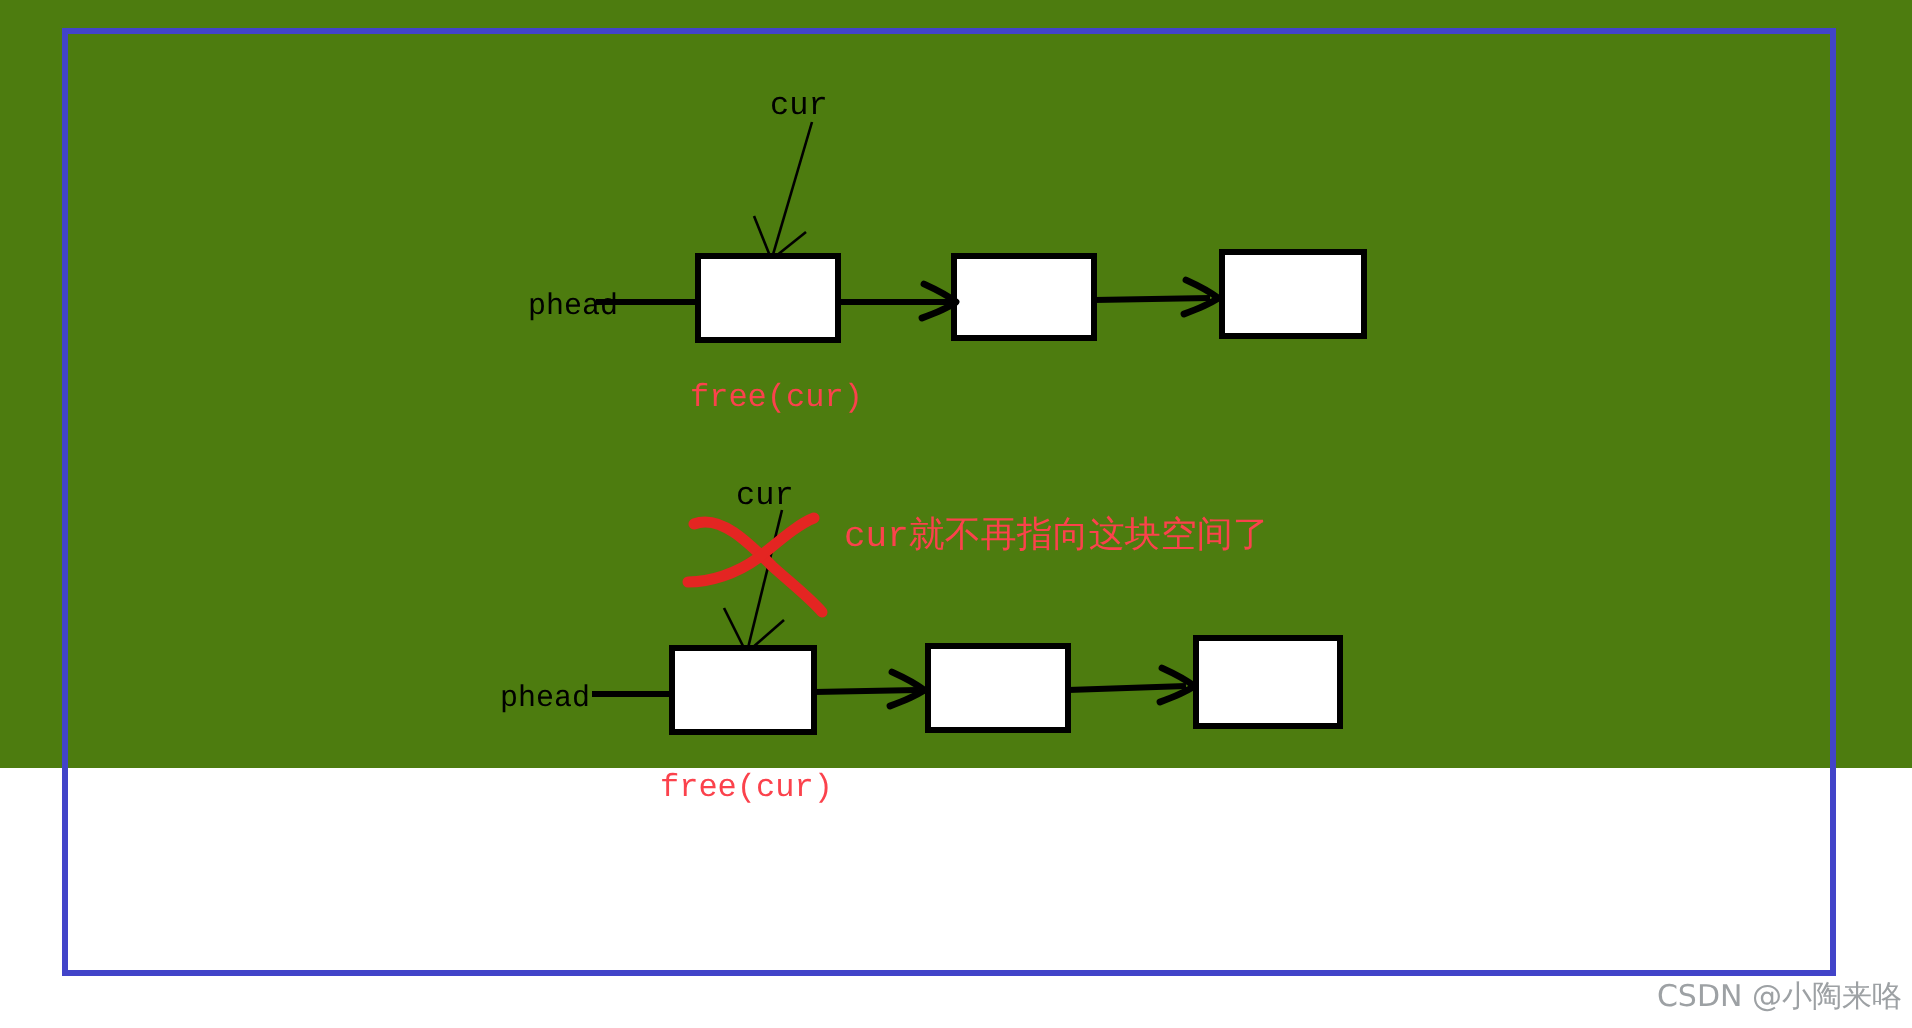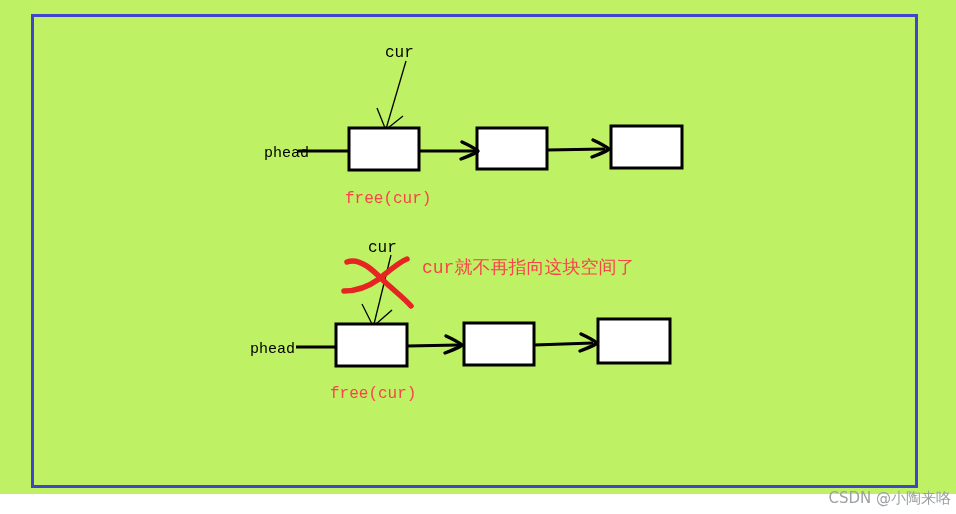--- a/index.html
+++ b/index.html
@@ -7,22 +7,22 @@
     padding: 0;
     background: #ffffff;
     width: 956px;
     height: 514px;
     overflow: hidden;
     font-family: "Liberation Sans", sans-serif;
   }
   .stage {
     position: relative;
     width: 956px;
-    height: 494px;
-    background: #bef264;
+    height: 384px;
+    background: #4d7c0f;
     text-align: right;
   }
   svg { display: block; }
   .ink      { stroke: #000000; fill: none; }
   .thick    { stroke-width: 3; }
   .thin     { stroke-width: 1.3; }
   .chev     { stroke-width: 3.4; stroke-linecap: round; }
   .xstroke  { stroke-width: 5.5; stroke-linecap: round; fill: none; }
   .nodebox  { fill: #ffffff; stroke: #000000; stroke-width: 3; }
   text.codelabel {

